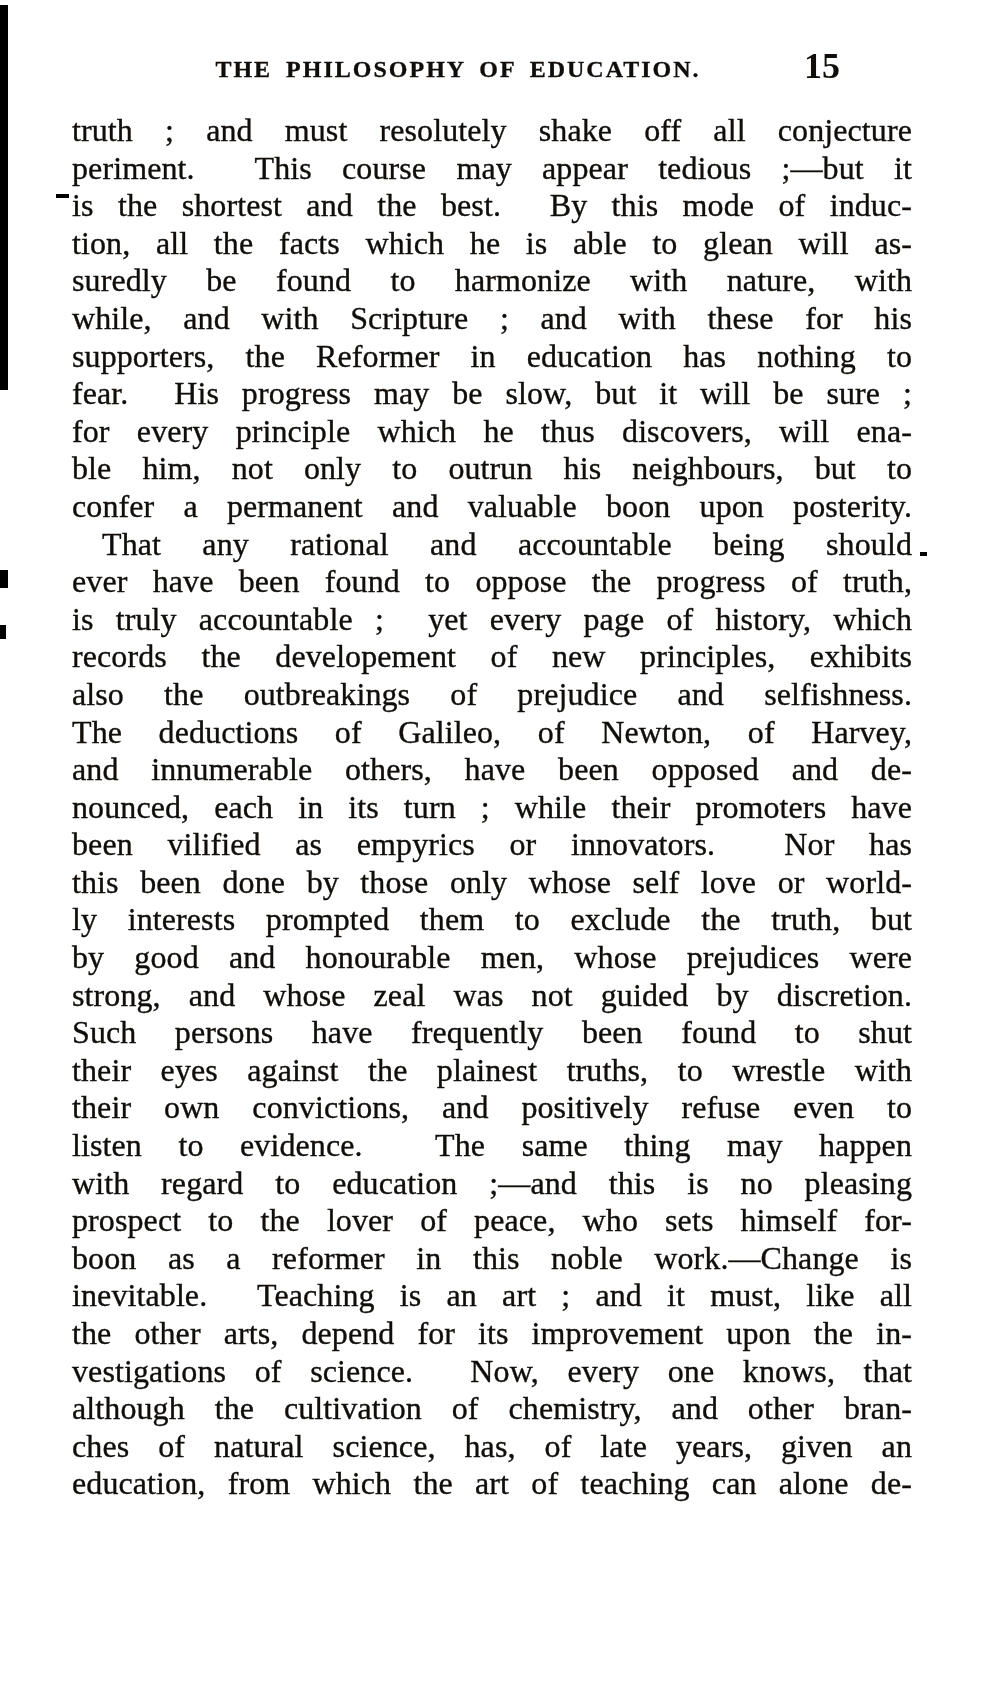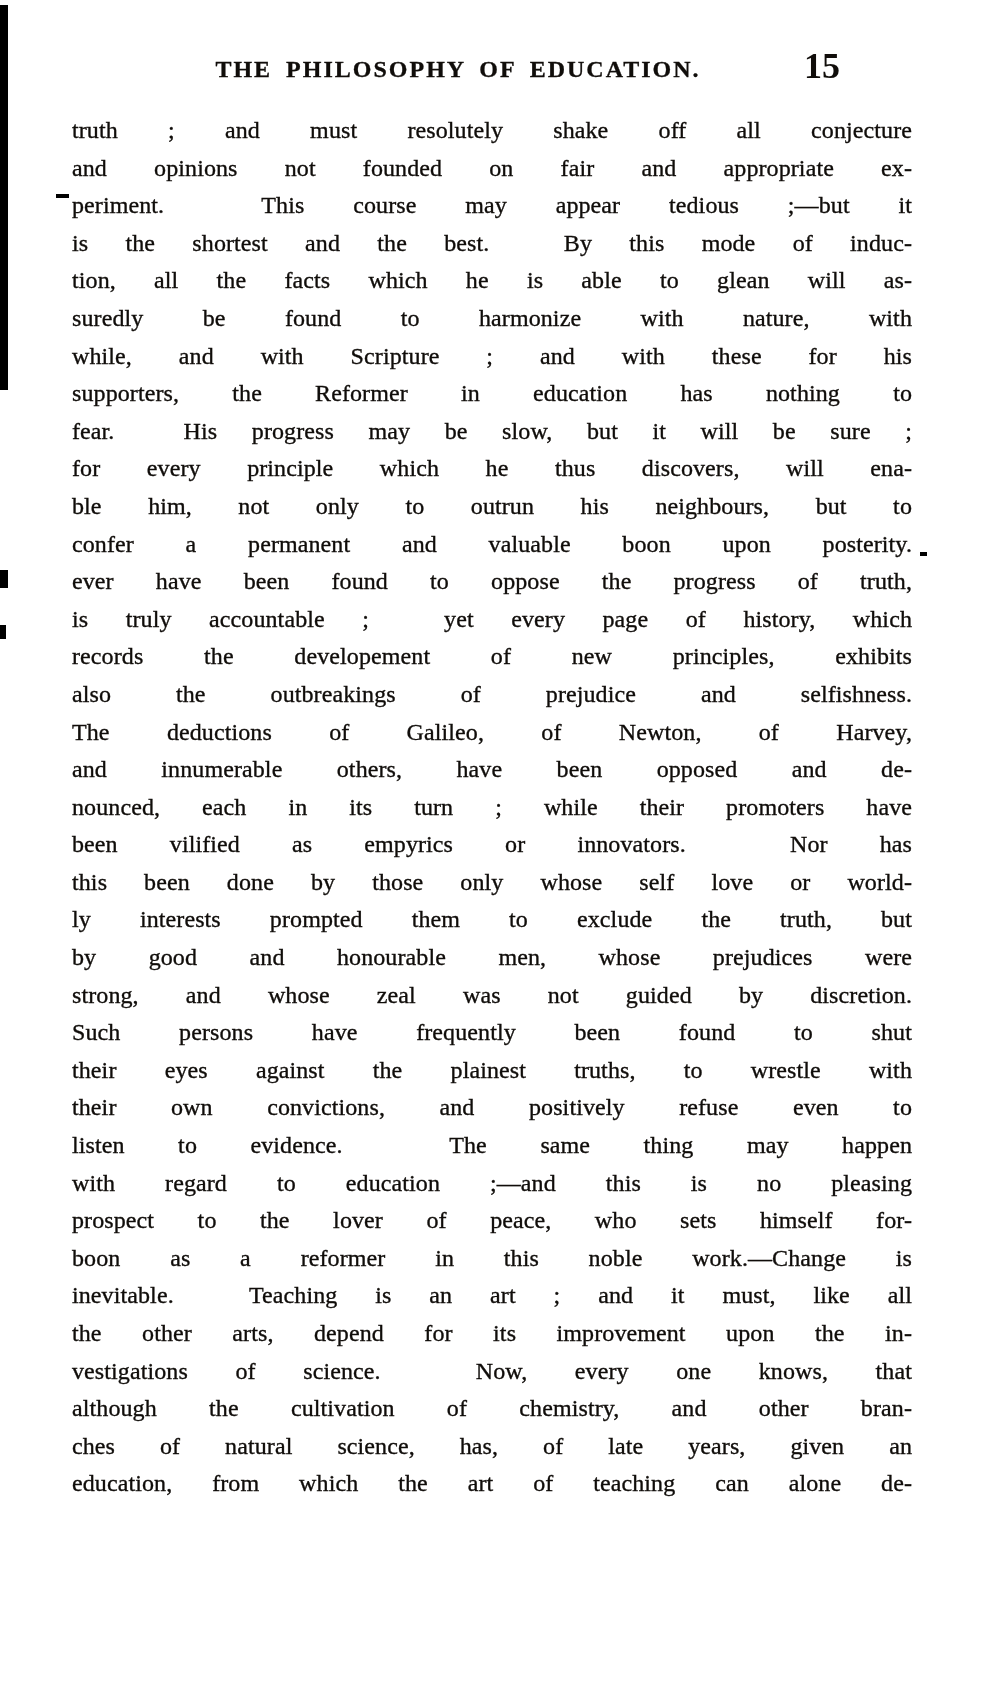--- a/index.html
+++ b/index.html
@@ -50,21 +50,21 @@
   .body-text {
     position: absolute;
     top: 112px;
     left: 72px;
     width: 840px;
   }
   .paragraph {
     margin: 0;
   }
   .line {
-    font-size: 24px;
+    font-size: 32px;
     line-height: 37.6px;
     text-align: justify;
     text-align-last: justify;
     white-space: pre-wrap;
     letter-spacing: 0.1px;
     -webkit-text-stroke: 0.35px #100d0a;
   }
   .line.indent {
     padding-left: 30px;
   }
@@ -92,33 +92,33 @@
   <div class="artifact margin-dash-right"></div>
 
   <div class="header">
     <div class="header-title">THE PHILOSOPHY OF EDUCATION.</div>
     <div class="page-number">15</div>
   </div>
 
   <div class="body-text">
       <div class="paragraph">
         <div class="line">truth ; and must resolutely shake off all conjecture</div>
-        <div class="line">and opinions not founded on fair and appropriate ex-</div>
         <div class="line">periment.  This course may appear tedious ;—but it</div>
         <div class="line">is the shortest and the best.  By this mode of induc-</div>
         <div class="line">tion, all the facts which he is able to glean will as-</div>
         <div class="line">suredly be found to harmonize with nature, with</div>
         <div class="line">while, and with Scripture ; and with these for his</div>
         <div class="line">supporters, the Reformer in education has nothing to</div>
         <div class="line">fear.  His progress may be slow, but it will be sure ;</div>
         <div class="line">for every principle which he thus discovers, will ena-</div>
         <div class="line">ble him, not only to outrun his neighbours, but to</div>
         <div class="line">confer a permanent and valuable boon upon posterity.</div>
       </div>
       <div class="paragraph">
+        <div class="line indent">That any rational and accountable being should</div>
         <div class="line">ever have been found to oppose the progress of truth,</div>
         <div class="line">is truly accountable ;  yet every page of history, which</div>
         <div class="line">records the developement of new principles, exhibits</div>
         <div class="line">also the outbreakings of prejudice and selfishness.</div>
         <div class="line">The deductions of Galileo, of Newton, of Harvey,</div>
         <div class="line">and innumerable others, have been opposed and de-</div>
         <div class="line">nounced, each in its turn ; while their promoters have</div>
         <div class="line">been vilified as empyrics or innovators.  Nor has</div>
         <div class="line">this been done by those only whose self love or world-</div>
         <div class="line">ly interests prompted them to exclude the truth, but</div>

